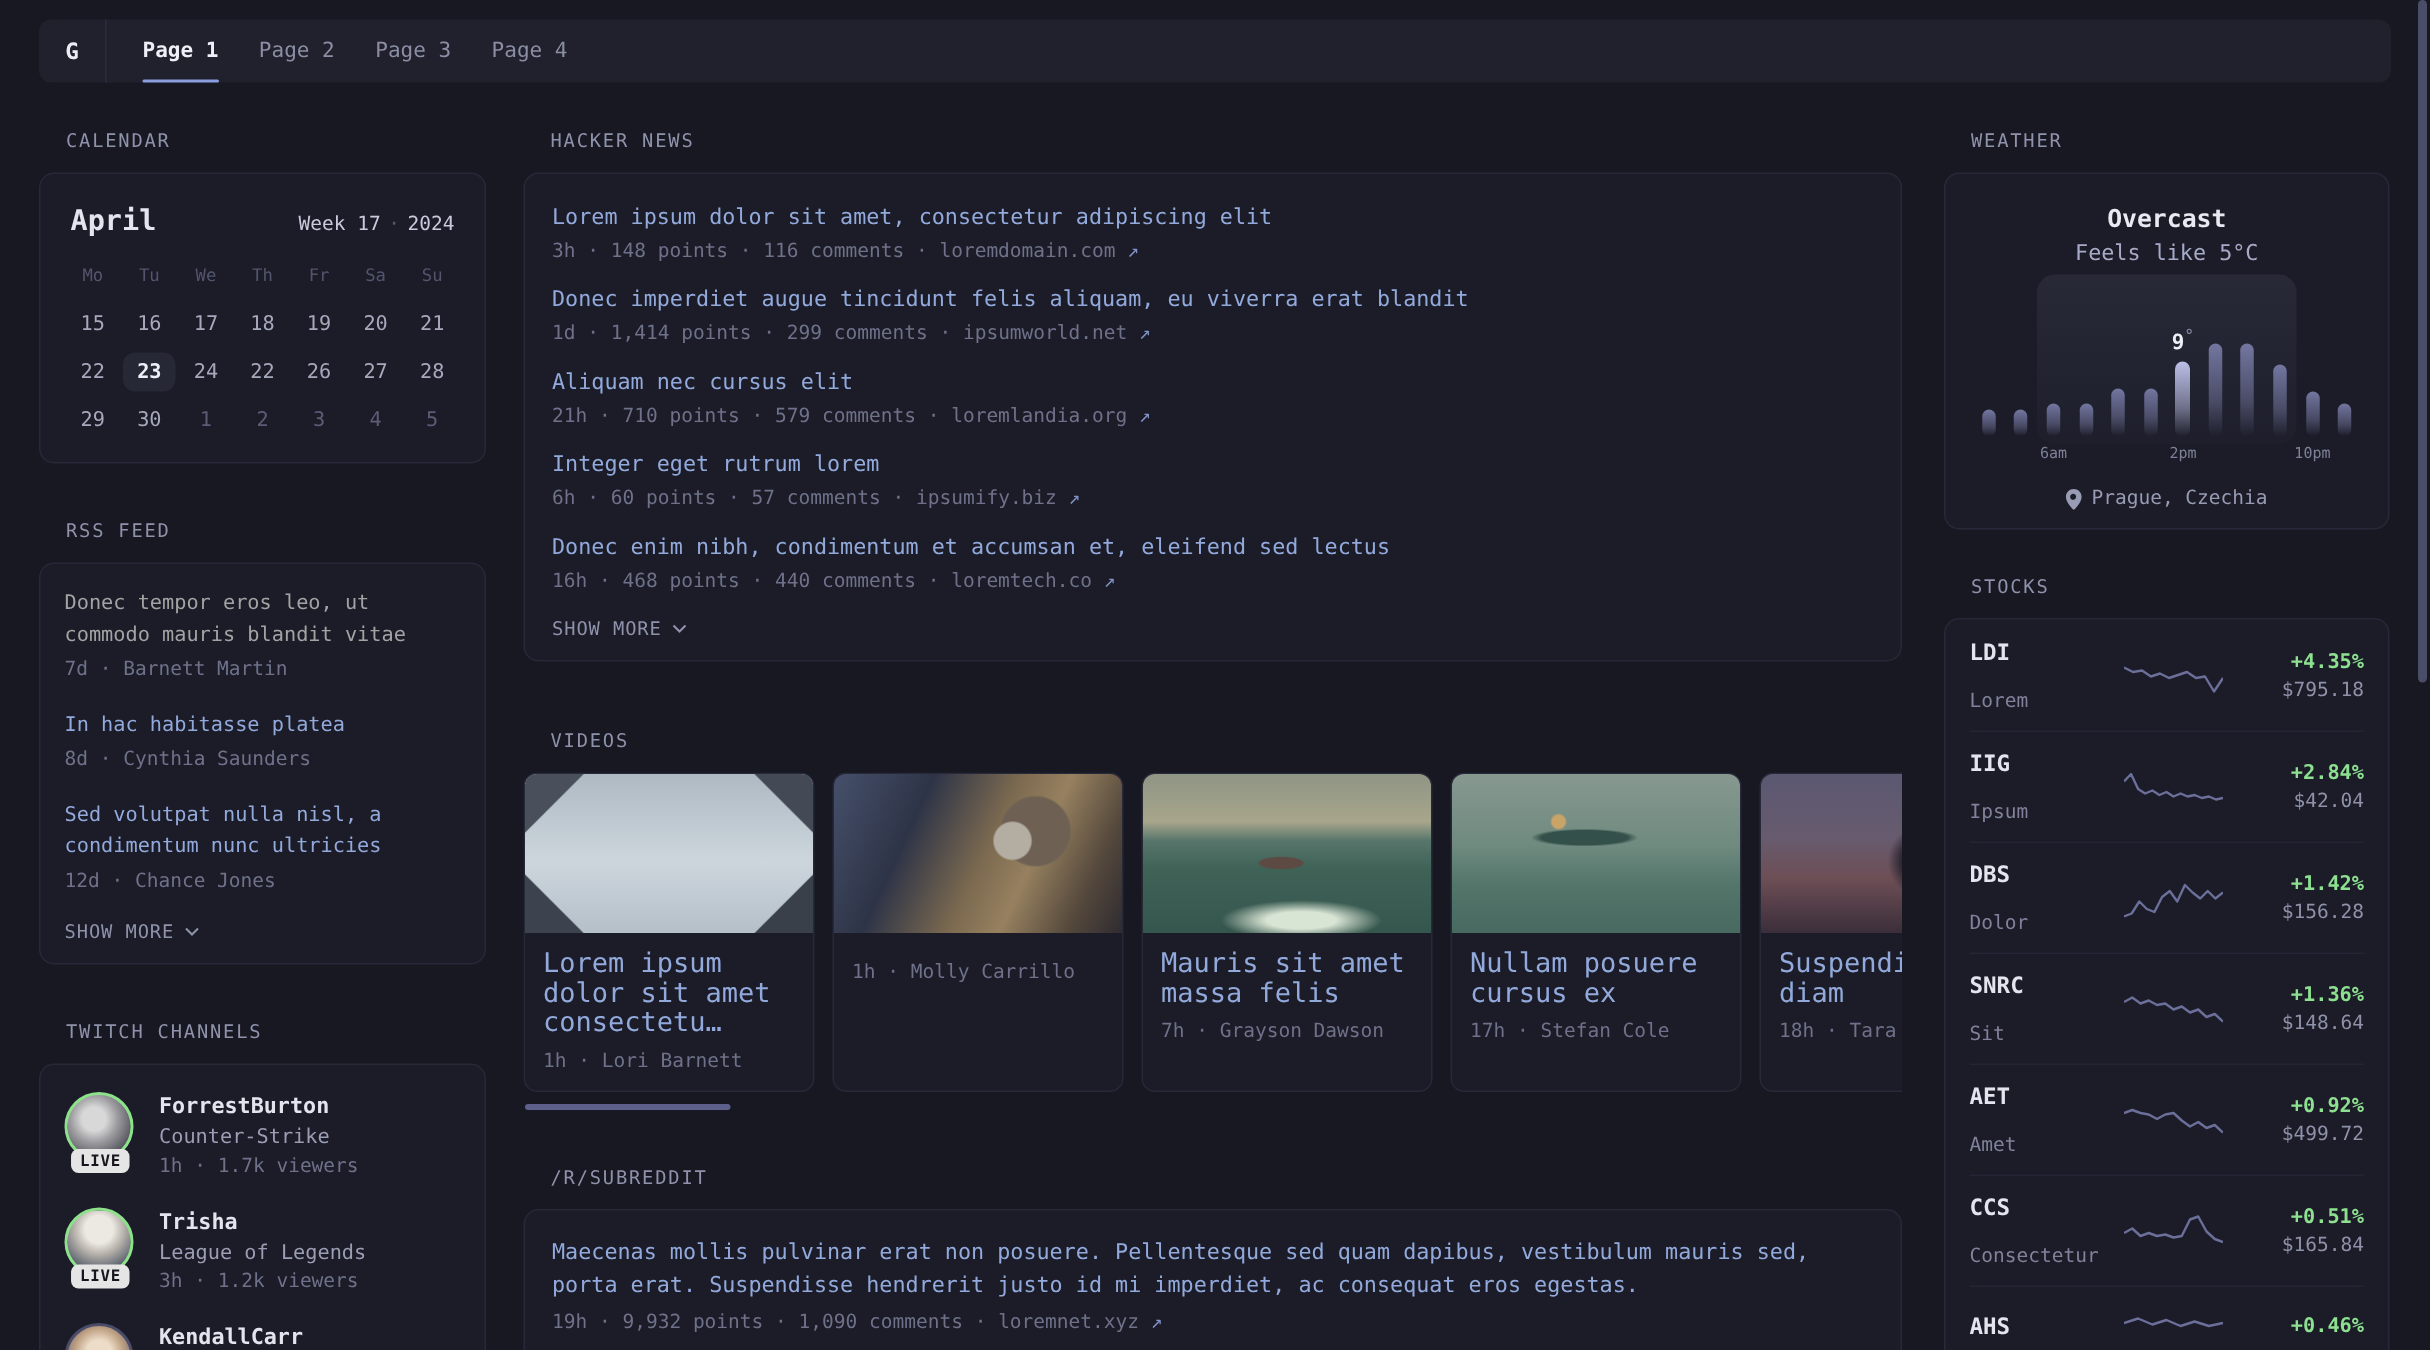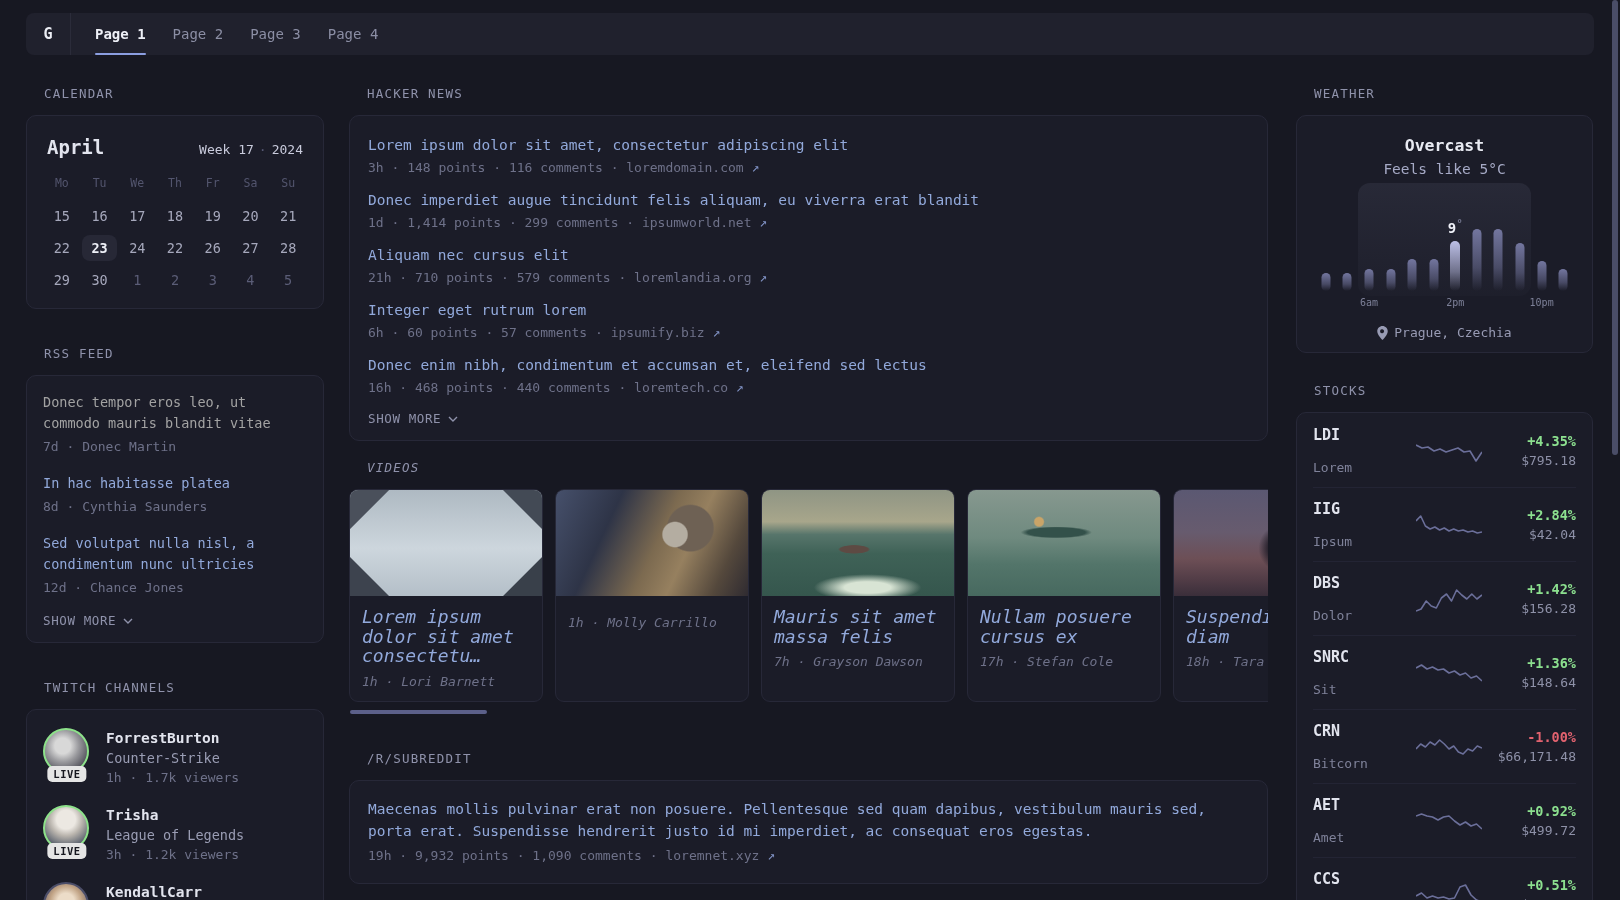--- a/index.html
+++ b/index.html
@@ -20,21 +20,21 @@
   .tab.active::after { content:""; position:absolute; left:0; right:0; bottom:0; height:2px;
                        background:#8b9ee0; border-radius:1px; }
 
   
   .cols { display:flex; margin-left:26px; padding-top:31px; gap:25px; align-items:flex-start; }
   .col-left  { width:298px; flex:none; }
   .col-mid   { width:919px; flex:none; }
   .col-right { width:297px; flex:none; margin-left:3px; }
 
   .widget + .widget { margin-top:37px; }
-  .widget.gap-lg { margin-top:19px;font-style:italic; }
+  .widget.gap-lg { margin-top:45px; }
   .widget.gap-md { margin-top:30px; }
   .wtitle { margin:0 0 14px 18px; font-size:12.5px; font-weight:400; color:#8f92ab; letter-spacing:1.2px; }
   .card { background:#1b1c28; border:1px solid #272838; border-radius:10px; }
 
   .meta { font-size:13px; color:#6e7189; }
   .ext { color:#8294c7; }
   .show-more { display:flex; align-items:center; gap:7px; background:none; border:none; padding:0;
                font-family:inherit; font-size:12.5px; letter-spacing:0.6px; color:#8f92ab; cursor:pointer; }
   .chev { display:inline-block; }
 
@@ -261,21 +261,21 @@
             </div>
         </div>
       </div>
 
       <div class="widget">
         <h2 class="wtitle">RSS FEED</h2>
         <div class="card rss-card">
           <div id="rss-list">
               <div class="rss-item visited">
                 <a class="rss-title">Donec tempor eros leo, ut commodo mauris blandit vitae</a>
-                <div class="meta">7d · Donec Martin</div>
+                <div class="meta">7d · Barnett Martin</div>
               </div>
               <div class="rss-item">
                 <a class="rss-title">In hac habitasse platea</a>
                 <div class="meta">8d · Cynthia Saunders</div>
               </div>
               <div class="rss-item">
                 <a class="rss-title">Sed volutpat nulla nisl, a condimentum nunc ultricies</a>
                 <div class="meta">12d · Chance Jones</div>
               </div>
             </div>
@@ -514,35 +514,20 @@
                     <polyline points="0.0,9 5.5,6 11.0,10 16.5,8 22.0,11 27.5,10 33.0,14 38.5,12 44.0,16 49.5,14 55.0,19 60.5,17 66.0,22" fill="none" stroke="#6b6f9a" stroke-width="1.6" stroke-linejoin="round"></polyline>
                   </svg>
                 </div>
                 <div class="st-val">
                   <div class="st-chg up">+1.36%</div>
                   <div class="st-price">$148.64</div>
                 </div>
               </div>
               <div class="st-row">
                 <div class="st-id">
-                  <div class="st-sym">CRN</div>
-                  <div class="st-name">Bitcorn</div>
-                </div>
-                <div class="st-spark">
-                  <svg width="66" height="28" viewBox="0 0 66 28">
-                    <polyline points="0.0,16 4.7,11 9.4,14 14.1,9 18.9,12 23.6,7 28.3,11 33.0,16 37.7,13 42.4,19 47.1,21 51.9,16 56.6,18 61.3,13 66.0,15" fill="none" stroke="#6b6f9a" stroke-width="1.6" stroke-linejoin="round"></polyline>
-                  </svg>
-                </div>
-                <div class="st-val">
-                  <div class="st-chg down">-1.00%</div>
-                  <div class="st-price">$66,171.48</div>
-                </div>
-              </div>
-              <div class="st-row">
-                <div class="st-id">
                   <div class="st-sym">AET</div>
                   <div class="st-name">Amet</div>
                 </div>
                 <div class="st-spark">
                   <svg width="66" height="28" viewBox="0 0 66 28">
                     <polyline points="0.0,9 5.5,7 11.0,9 16.5,10 22.0,13 27.5,10 33.0,9 38.5,14 44.0,18 49.5,15 55.0,19 60.5,17 66.0,22" fill="none" stroke="#6b6f9a" stroke-width="1.6" stroke-linejoin="round"></polyline>
                   </svg>
                 </div>
                 <div class="st-val">
                   <div class="st-chg up">+0.92%</div>

